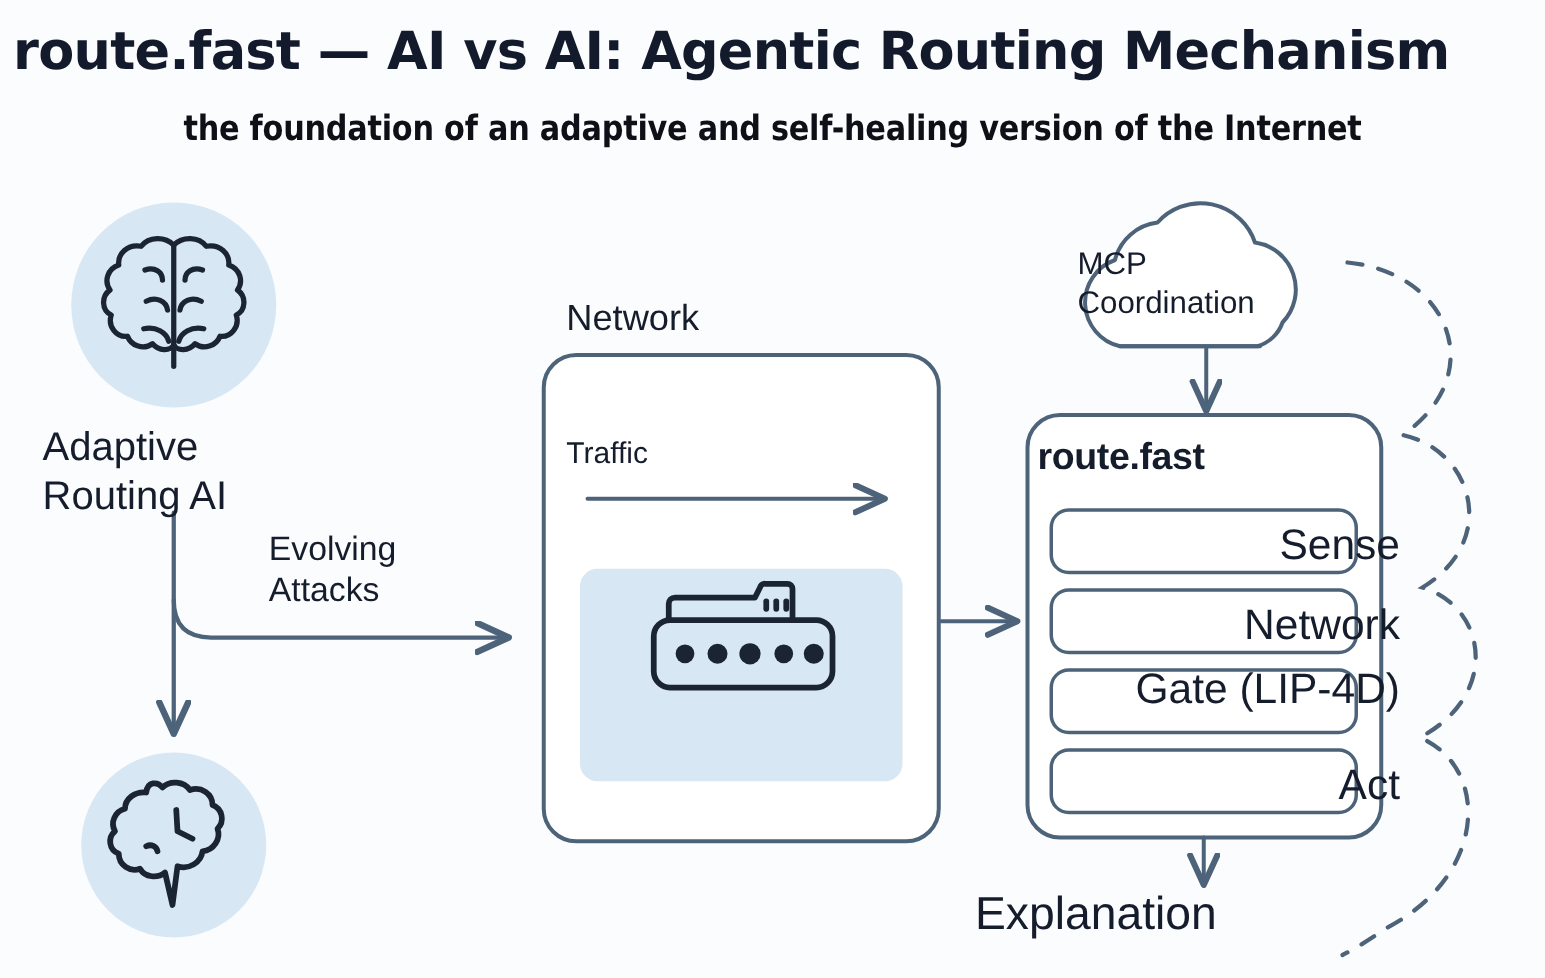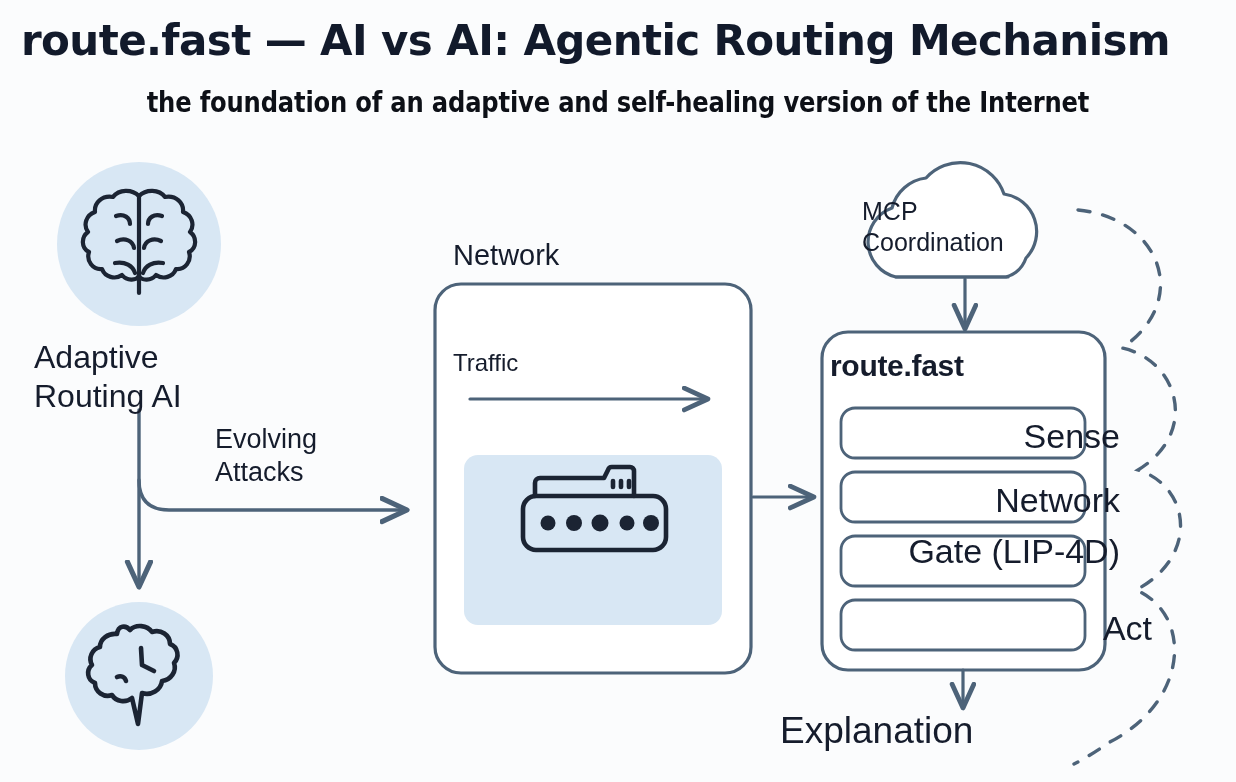--- a/index.html
+++ b/index.html
@@ -16,21 +16,21 @@
     font-family: "Liberation Sans", sans-serif;
     color: #10172a;
   }
 
   
   .title {
     position: absolute;
     left: 0;
     top: 16px;
     width: 1170px;
-    text-align: right;
+    text-align: center;
     font-family: "DejaVu Sans", sans-serif;
     font-weight: 700;
     font-size: 42px;
     letter-spacing: -0.6px;
     color: #121a2b;
     white-space: nowrap;
   }
   .subtitle {
     position: absolute;
     left: 0;
@@ -98,21 +98,21 @@
     text-align: right;
     width: 279px;
     left: 841px;
     font-size: 34px;
     color: #151c2c;
     white-space: nowrap;
   }
   .pt1 { top: 417px; }
   .pt2 { top: 481px; }
   .pt3 { top: 532px; }
-  .pt4 { top: 609px; margin-left: 32px; }
+  .pt4 { top: 609px; }
 </style>
 </head>
 <body>
 
 <div id="canvas">
 
   <div class="title">route.fast — AI vs AI: Agentic Routing Mechanism</div>
   <div class="subtitle">the foundation of an adaptive and self-healing version of the Internet</div>
 
   <svg id="art" viewBox="0 0 1236 782">

